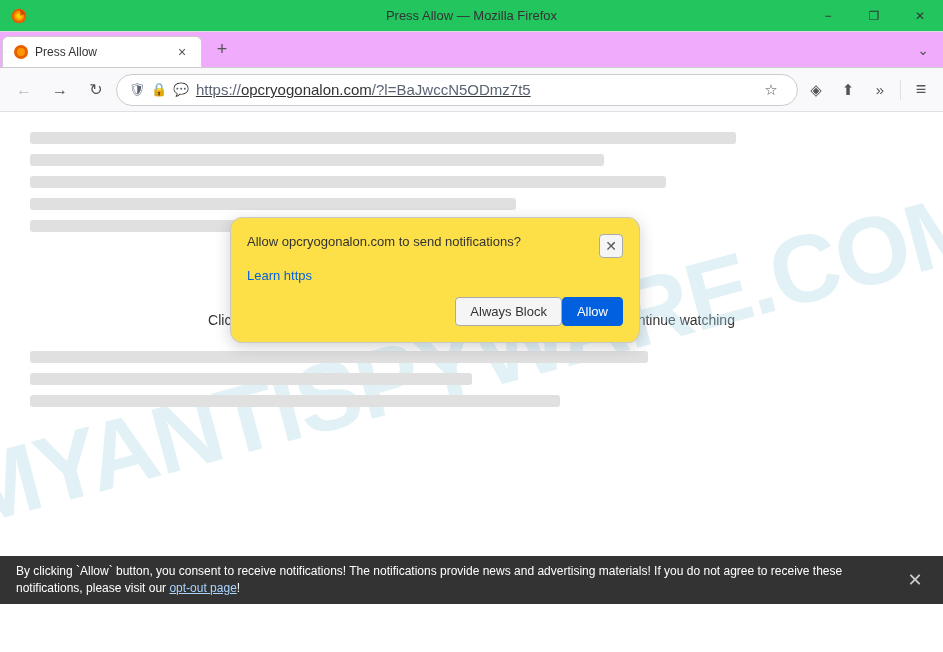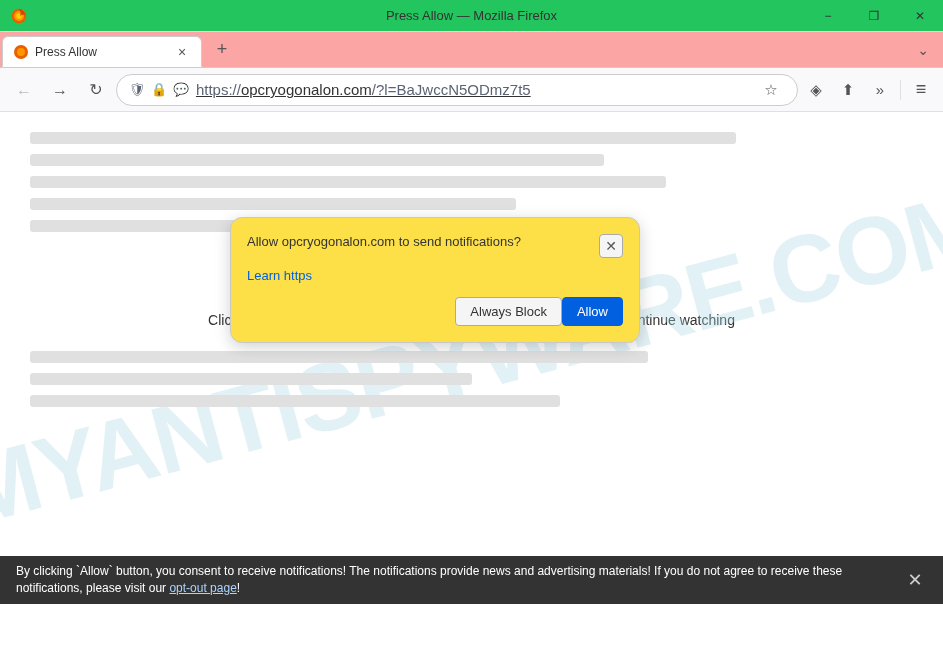--- a/index.html
+++ b/index.html
@@ -33,21 +33,21 @@
       font-size: 12px;
       color: #333;
       cursor: pointer;
       border: none;
       background: transparent;
     }
 
     
     .tabbar {
       height: 36px;
-      background: #fca5a5;
+      background: #f0abfc;
       display: flex;
       align-items: stretch;
       border-bottom: 1px solid #ccc;
       padding-left: 2px;
     }
     .tab-active {
       background: #fff;
       border-radius: 6px 6px 0 0;
       border: 1px solid #ccc;
       border-bottom: 1px solid #fff;

